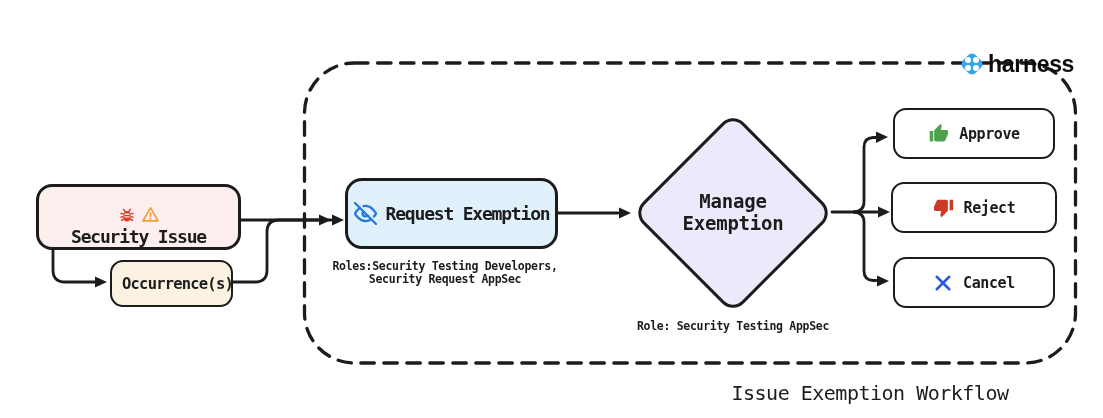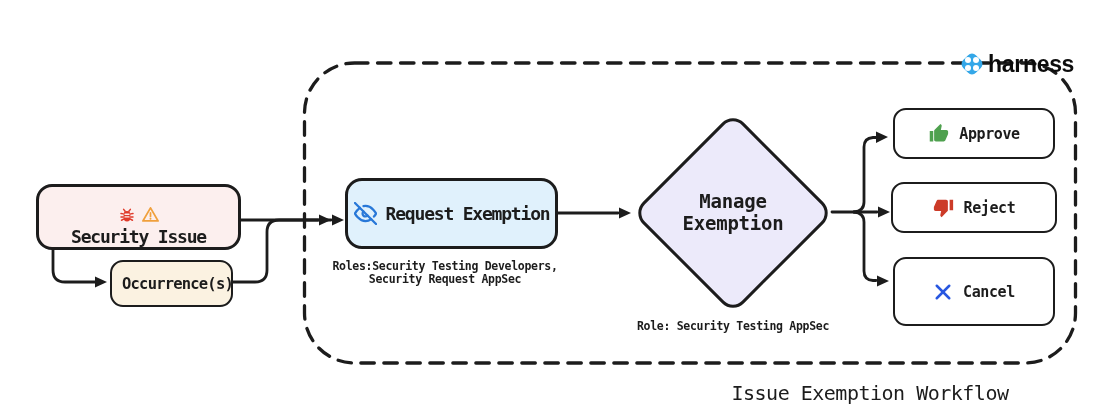--- a/index.html
+++ b/index.html
@@ -61,21 +61,21 @@
     text-align: center; font-size: 19px; font-weight: bold;
     line-height: 22px; letter-spacing: -0.2px;
   }
 
   .action {
     border-width: 2.5px; border-radius: 13px; background: #ffffff; gap: 10px;
   }
   .action .lbl { font-size: 15px; letter-spacing: -0.4px; }
   .approve { left: 893px; top: 108px; width: 162px; height: 51px; }
   .reject  { left: 891px; top: 182px; width: 166px; height: 51px; }
-  .cancel  { left: 893px; top: 257px; width: 162px; height: 69px; }
+  .cancel  { left: 893px; top: 257px; width: 162px; height: 51px; }
 
   .workflow-title {
     position: absolute; z-index: 2;
     left: 670px; top: 381px; width: 400px;
     text-align: center; font-size: 20px; font-weight: normal;
     letter-spacing: -0.5px; white-space: nowrap;
   }
 
   .brand {
     position: absolute; z-index: 2;

